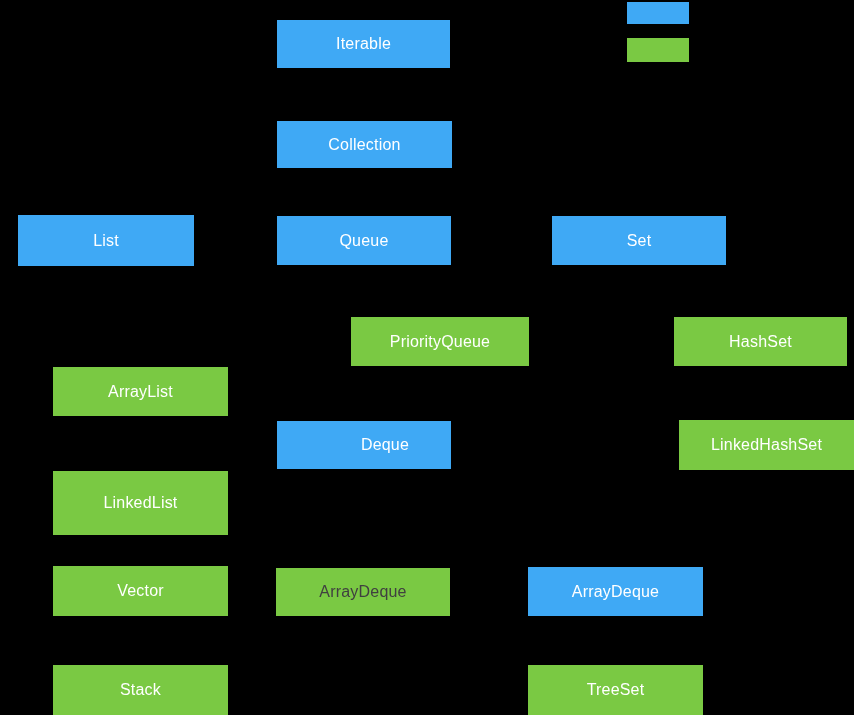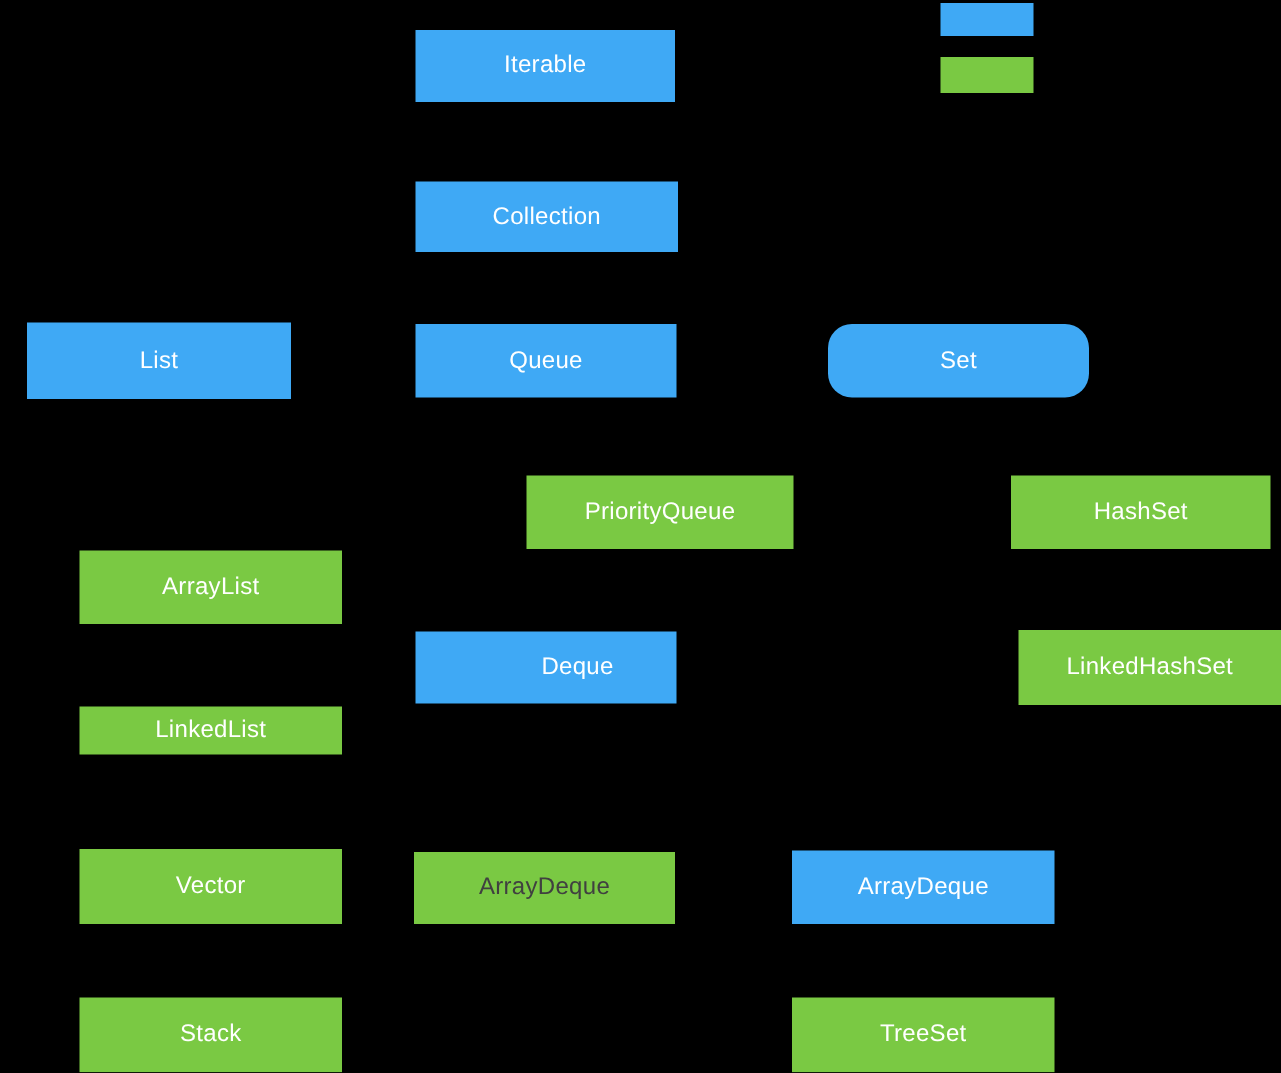--- a/index.html
+++ b/index.html
@@ -40,39 +40,39 @@
     </div>
     <div class="node" style="left: 277px; top: 121px; width: 175px; height: 47px; background: rgb(63, 169, 245); color: rgb(255, 255, 255);">
       <span>Collection</span>
     </div>
     <div class="node" style="left: 18px; top: 215px; width: 176px; height: 51px; background: rgb(63, 169, 245); color: rgb(255, 255, 255);">
       <span>List</span>
     </div>
     <div class="node" style="left: 277px; top: 216px; width: 174px; height: 49px; background: rgb(63, 169, 245); color: rgb(255, 255, 255);">
       <span>Queue</span>
     </div>
-    <div class="node" style="left: 552px; top: 216px; width: 174px; height: 49px; background: rgb(63, 169, 245); color: rgb(255, 255, 255); border-radius: 16px;">
+    <div class="node" style="left: 552px; top: 216px; width: 174px; height: 49px; background: rgb(63, 169, 245); color: rgb(255, 255, 255);">
       <span>Set</span>
     </div>
     <div class="node" style="left: 351px; top: 317px; width: 178px; height: 49px; background: rgb(122, 201, 67); color: rgb(255, 255, 255);">
       <span>PriorityQueue</span>
     </div>
     <div class="node" style="left: 674px; top: 317px; width: 173px; height: 49px; background: rgb(122, 201, 67); color: rgb(255, 255, 255);">
       <span>HashSet</span>
     </div>
     <div class="node" style="left: 53px; top: 367px; width: 175px; height: 49px; background: rgb(122, 201, 67); color: rgb(255, 255, 255);">
       <span>ArrayList</span>
     </div>
     <div class="node" style="left: 277px; top: 421px; width: 174px; height: 48px; background: rgb(63, 169, 245); color: rgb(255, 255, 255); padding-left: 42px;">
       <span>Deque</span>
     </div>
     <div class="node" style="left: 679px; top: 420px; width: 175px; height: 50px; background: rgb(122, 201, 67); color: rgb(255, 255, 255);">
       <span>LinkedHashSet</span>
     </div>
-    <div class="node" style="left: 53px; top: 471px; width: 175px; height: 32px; background: rgb(122, 201, 67); color: rgb(255, 255, 255);">
+    <div class="node" style="left: 53px; top: 471px; width: 175px; height: 64px; background: rgb(122, 201, 67); color: rgb(255, 255, 255);">
       <span>LinkedList</span>
     </div>
     <div class="node" style="left: 53px; top: 566px; width: 175px; height: 50px; background: rgb(122, 201, 67); color: rgb(255, 255, 255);">
       <span>Vector</span>
     </div>
     <div class="node" style="left: 276px; top: 568px; width: 174px; height: 48px; background: rgb(122, 201, 67); color: #404040;">
       <span>ArrayDeque</span>
     </div>
     <div class="node" style="left: 528px; top: 567px; width: 175px; height: 49px; background: rgb(63, 169, 245); color: rgb(255, 255, 255);">
       <span>ArrayDeque</span>

